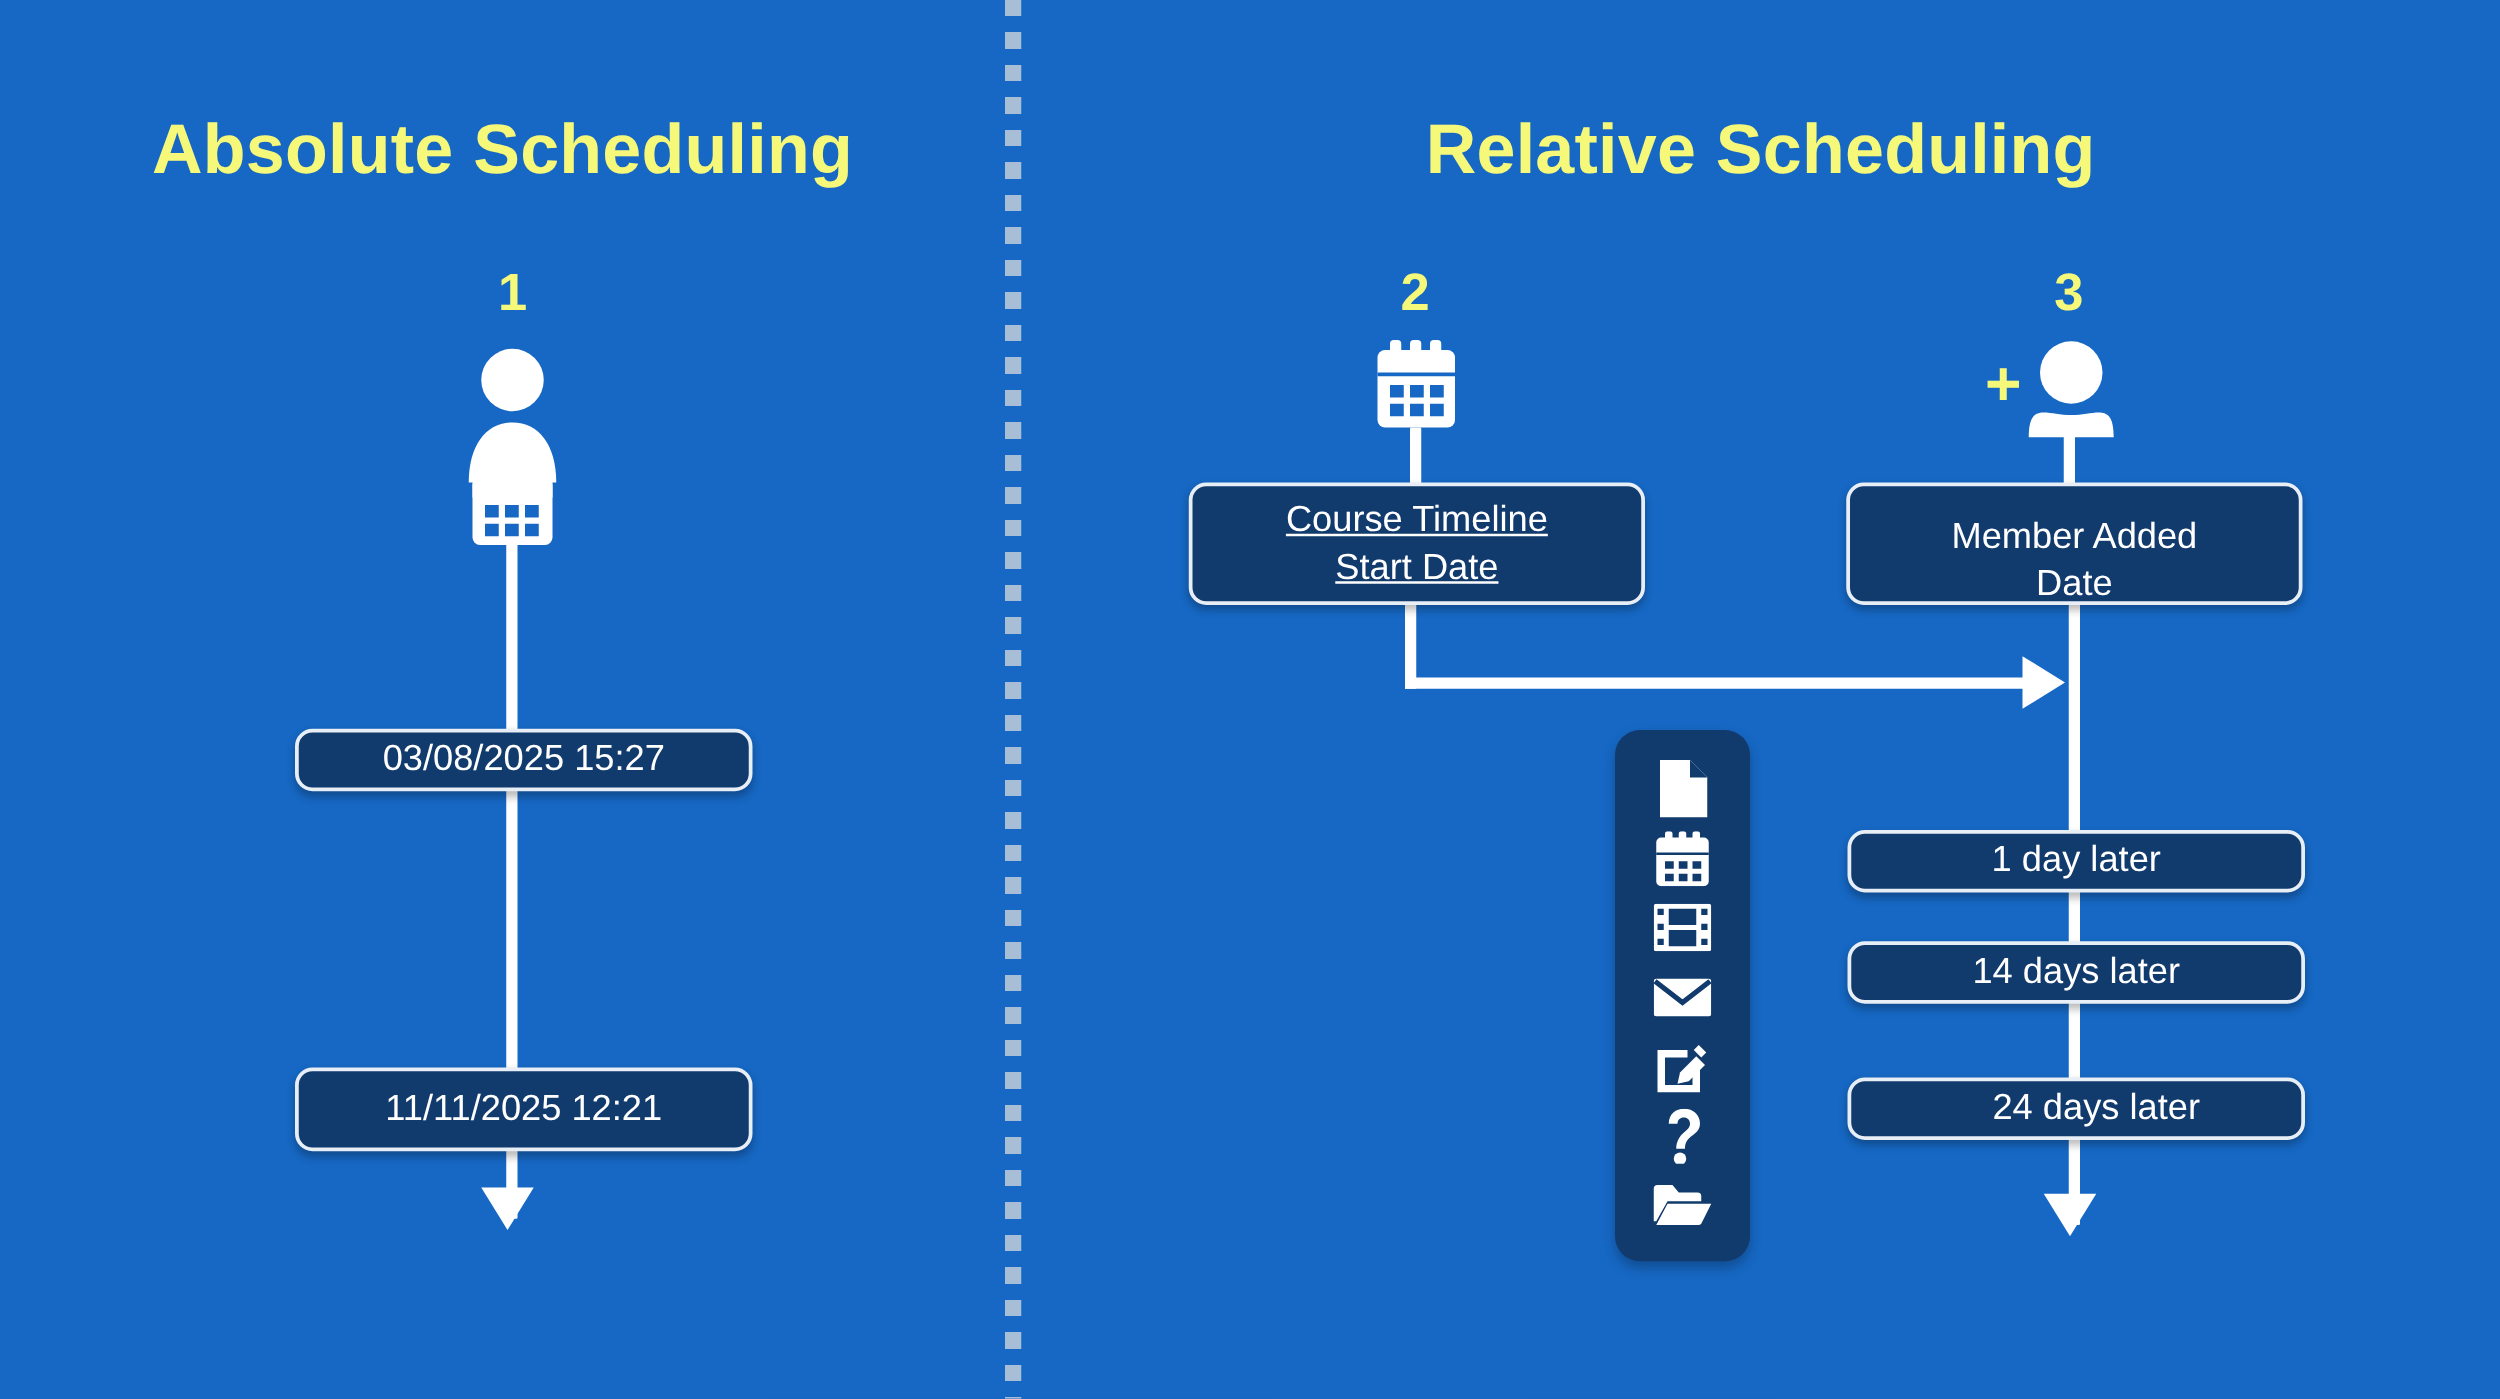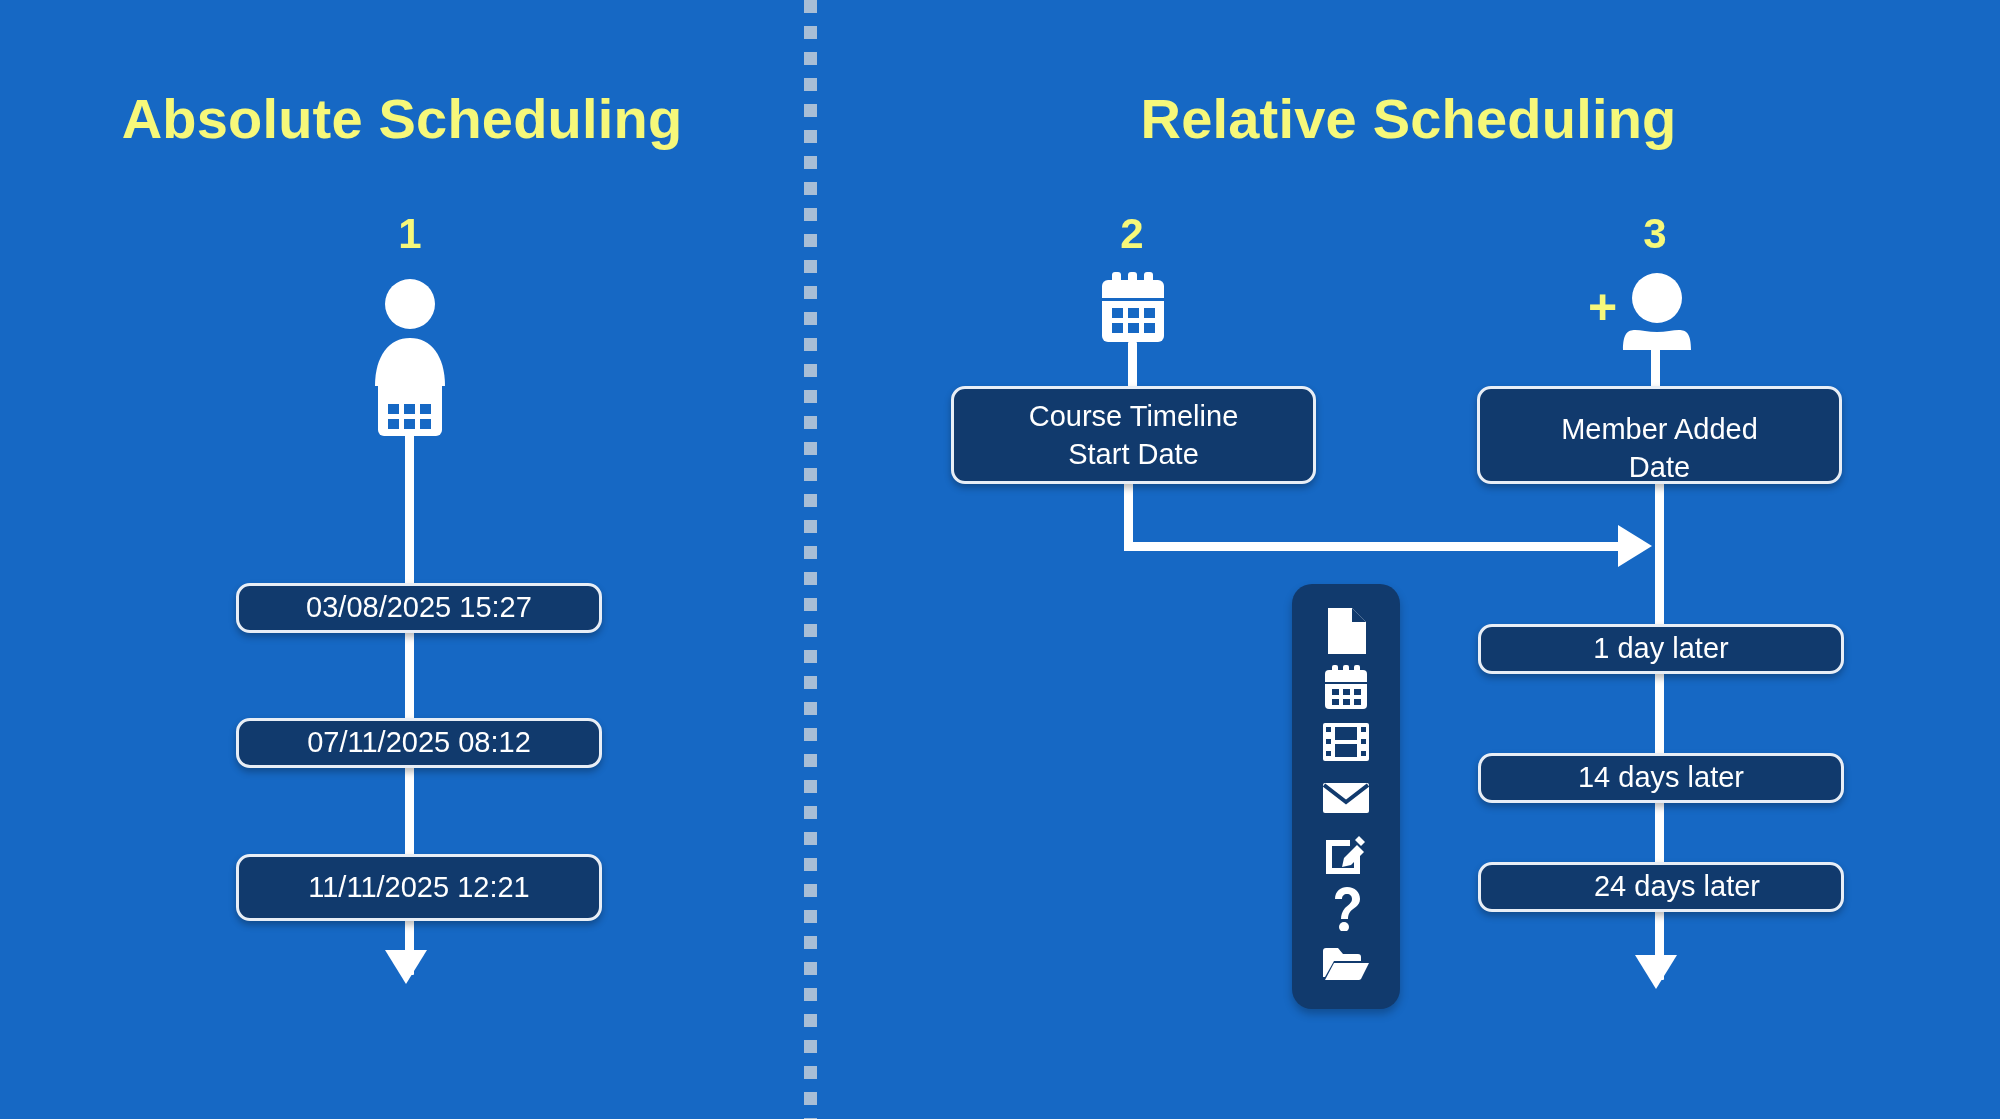--- a/index.html
+++ b/index.html
@@ -181,21 +181,20 @@
       <rect x="32" y="141" width="11" height="10" fill="#1668c4"></rect>
       <rect x="48" y="141" width="11" height="10" fill="#1668c4"></rect>
     </svg>
   </div>
 
   <div class="vline" style="left:405px; top:430px; height:545px;"></div>
   <div class="arrow-down" style="left:385px; top:950px;"></div>
 
   <div class="box" style="left:236px; top:583px; width:366px; height:50px;">03/08/2025 15:27</div>
 
-  <div class="box" style="left:236px; top:718px; width:366px; height:50px;">07/11/2025 08:12</div>
 
   <div class="box" style="left:236px; top:854px; width:366px; height:67px;">11/11/2025 12:21</div>
 
   <div class="step-num" style="left:1092px; top:210px;">2</div>
 
   <div class="icon" style="left:1100px; top:272px;">
     <svg width="66" height="72" viewBox="0 0 66 72">
       <rect x="12" y="0" width="9" height="14" rx="3" fill="#ffffff"></rect>
       <rect x="28" y="0" width="9" height="14" rx="3" fill="#ffffff"></rect>
       <rect x="44" y="0" width="9" height="14" rx="3" fill="#ffffff"></rect>
@@ -205,21 +204,21 @@
       <rect x="28" y="36" width="11" height="10" fill="#1668c4"></rect>
       <rect x="44" y="36" width="11" height="10" fill="#1668c4"></rect>
       <rect x="12" y="51" width="11" height="10" fill="#1668c4"></rect>
       <rect x="28" y="51" width="11" height="10" fill="#1668c4"></rect>
       <rect x="44" y="51" width="11" height="10" fill="#1668c4"></rect>
     </svg>
   </div>
 
   <div class="vline" style="left:1128px; top:342px; height:46px;"></div>
 
-  <div class="box two-line" style="left:951px; top:386px; width:365px; height:98px;">
+  <div class="box two-line" style="left:951px; top:386px; width:365px; height:98px;text-decoration:underline;">
     <span style="display:block;">
       <span>Course Timeline</span><br>
       <span>Start Date</span>
     </span>
   </div>
 
   <div class="elbow-v" style="left:1124px; top:484px; width:9px; height:67px;"></div>
   <div class="elbow-h" style="left:1124px; top:542px; width:500px; height:9px;"></div>
   <div class="arrow-right" style="left:1618px; top:525px;"></div>
 
@@ -310,19 +309,19 @@
   <div class="box two-line" style="left:1477px; top:386px; width:365px; height:98px;">
     <span style="display:block;margin-top:26px;">
       <span>Member Added</span><br>
       <span>Date</span>
     </span>
   </div>
 
   <div class="vline" style="left:1655px; top:482px; height:498px;"></div>
   <div class="arrow-down" style="left:1635px; top:955px;"></div>
 
-  <div class="box" style="left:1478px; top:624px; width:366px; height:50px;">1 day later</div>
+  <div class="box" style="left:1478px; top:664px; width:366px; height:50px;">1 day later</div>
 
   <div class="box" style="left:1478px; top:753px; width:366px; height:50px;">14 days later</div>
 
   <div class="box" style="left:1478px; top:862px; width:366px; height:50px;padding-left:32px;">24 days later</div>
 
 </div>
 
 </body></html>

